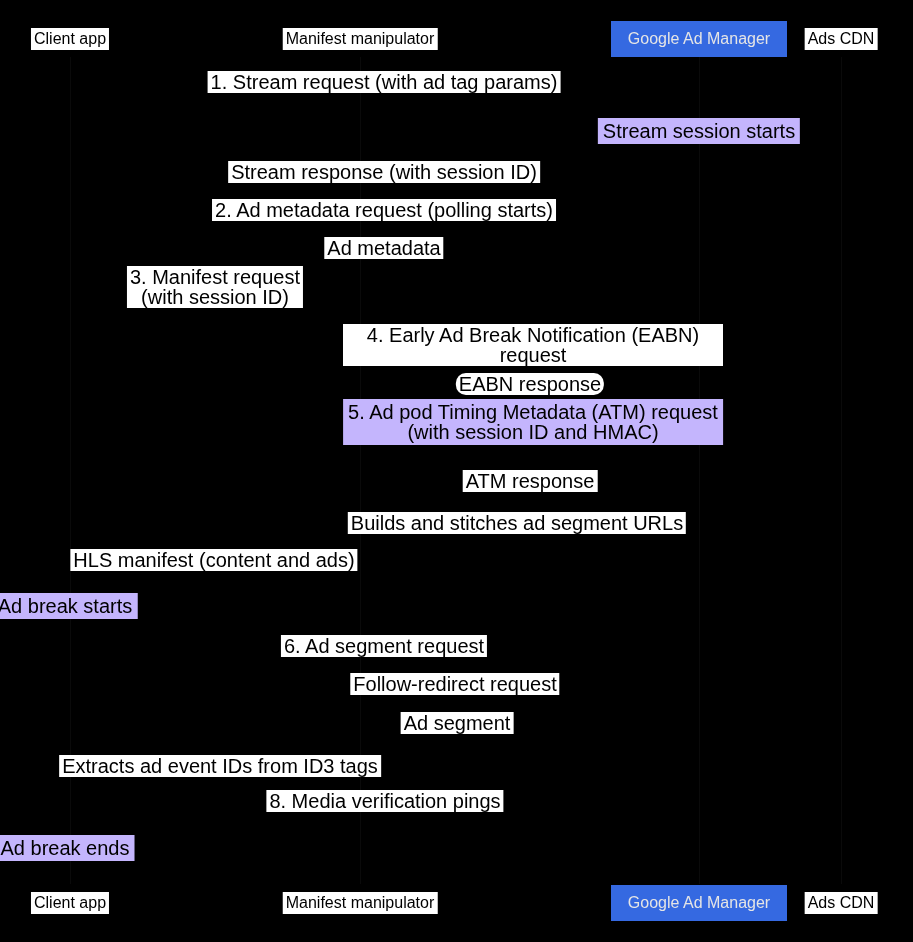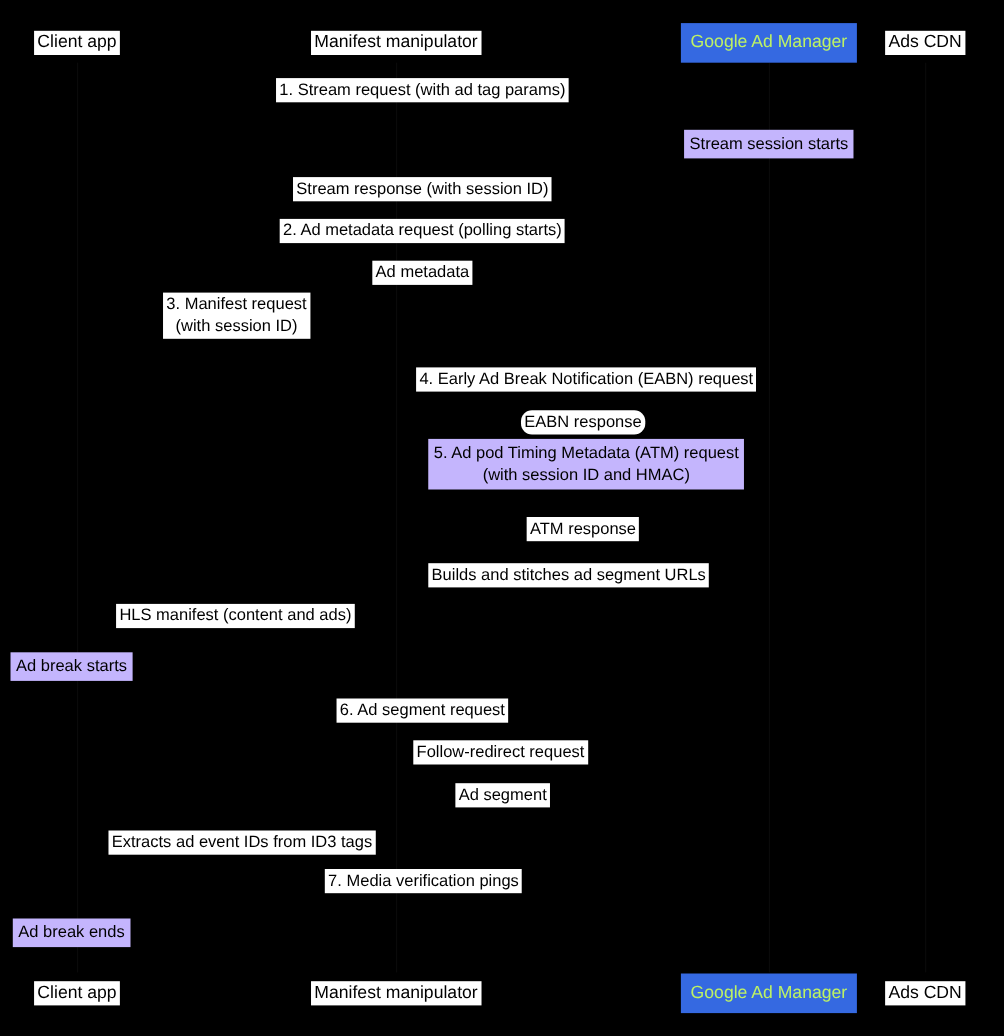--- a/index.html
+++ b/index.html
@@ -13,21 +13,21 @@
   .lifeline{
     position:absolute;
     width:1px;
     background:#0a0a0a; 
   }
   .msg-label{
     position:absolute;
     transform:translate(-50%,-50%);
     background:#fff;
     color:#000;
-    font-size:15px;
+    font-size:20px;
     line-height:20px;
     padding:1px 3px;
     white-space:pre-line;
     text-align:center;
   }
   .msg-note{
     background:#c4b5fd;
     padding:3px 5px;
   }
   .actor-label{
@@ -36,22 +36,22 @@
     background:#fff;
     color:#000;
     font-size:16px;
     line-height:20px;
     padding:1px 3px;
     white-space:nowrap;
     text-align:right;
   }
   .actor-highlight{
     background:#3569e1;
-    color:#bef264;
-    width:160px;
+    color:#e5e5e5;
+    width:176px;
     height:36px;
     padding:0;
     display:flex;
     align-items:center;
     justify-content:center;
   }
 </style>
 </head>
 <body>
 
@@ -80,15 +80,15 @@
     <div class="msg-label msg-note" style="left: 533px; top: 422px;">5. Ad pod Timing Metadata (ATM) request
 (with session ID and HMAC)</div>
     <div class="msg-label" style="left: 530px; top: 481px;">ATM response</div>
     <div class="msg-label" style="left: 517px; top: 523px;">Builds and stitches ad segment URLs</div>
     <div class="msg-label" style="left: 214px; top: 560px;">HLS manifest (content and ads)</div>
     <div class="msg-label msg-note" style="left: 65px; top: 606px;">Ad break starts</div>
     <div class="msg-label" style="left: 384px; top: 646px;">6. Ad segment request</div>
     <div class="msg-label" style="left: 455px; top: 684px;">Follow-redirect request</div>
     <div class="msg-label" style="left: 457px; top: 723px;">Ad segment</div>
     <div class="msg-label" style="left: 220px; top: 766px;">Extracts ad event IDs from ID3 tags</div>
-    <div class="msg-label" style="left: 385px; top: 801px;">7. Media verification pings</div>
+    <div class="msg-label" style="left: 385px; top: 801px;">8. Media verification pings</div>
     <div class="msg-label msg-note" style="left: 65px; top: 848px;">Ad break ends</div>
   </div>
 
 </body></html>

